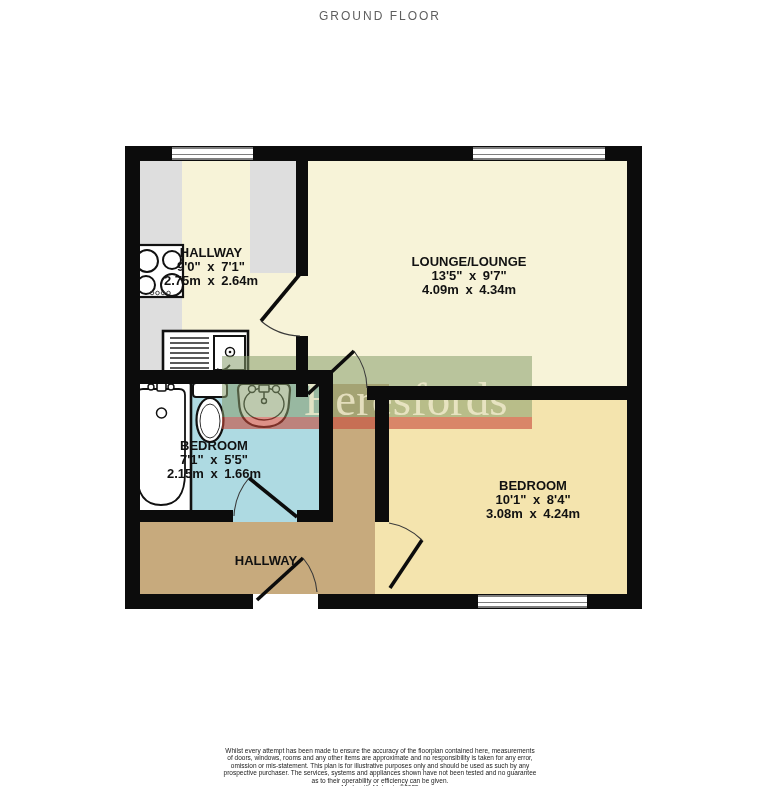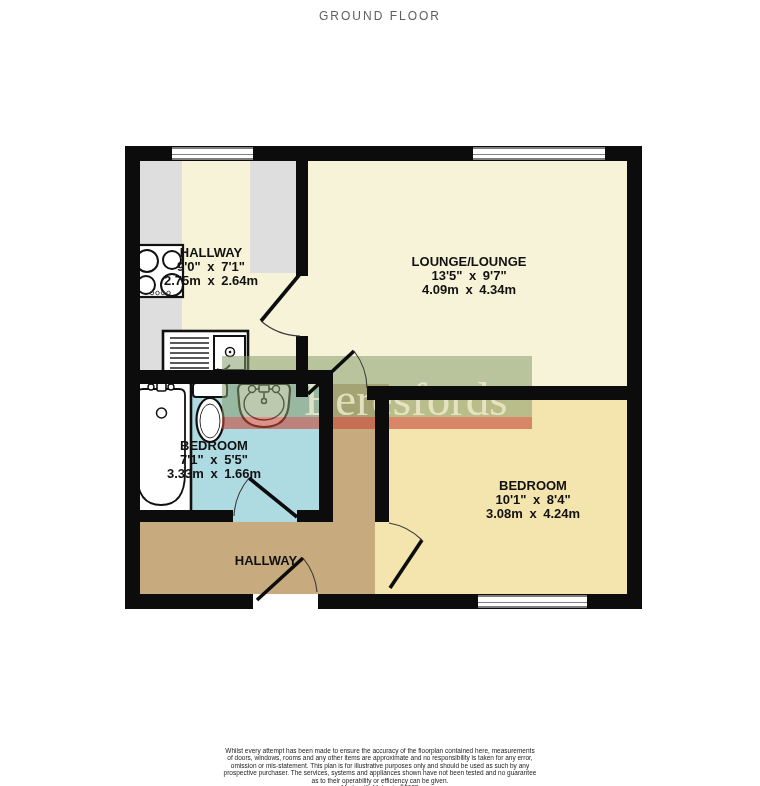--- a/index.html
+++ b/index.html
@@ -188,21 +188,21 @@
   <div class="dims">2.75m  x 2.64m</div>
 </div>
 <div id="label-lounge" class="room-label">
   <div>LOUNGE/LOUNGE</div>
   <div class="dims">13'5"  x 9'7"</div>
   <div class="dims">4.09m  x 4.34m</div>
 </div>
 <div id="label-bathroom" class="room-label">
   <div>BEDROOM</div>
   <div class="dims">7'1"  x 5'5"</div>
-  <div class="dims">3.33m  x 1.66m</div>
+  <div class="dims">2.15m  x 1.66m</div>
 </div>
 <div id="label-bedroom" class="room-label">
   <div>BEDROOM</div>
   <div class="dims">10'1"  x 8'4"</div>
   <div class="dims">3.08m  x 4.24m</div>
 </div>
 <div id="label-hallway" class="room-label">
   <div>HALLWAY</div>
 </div>
 

